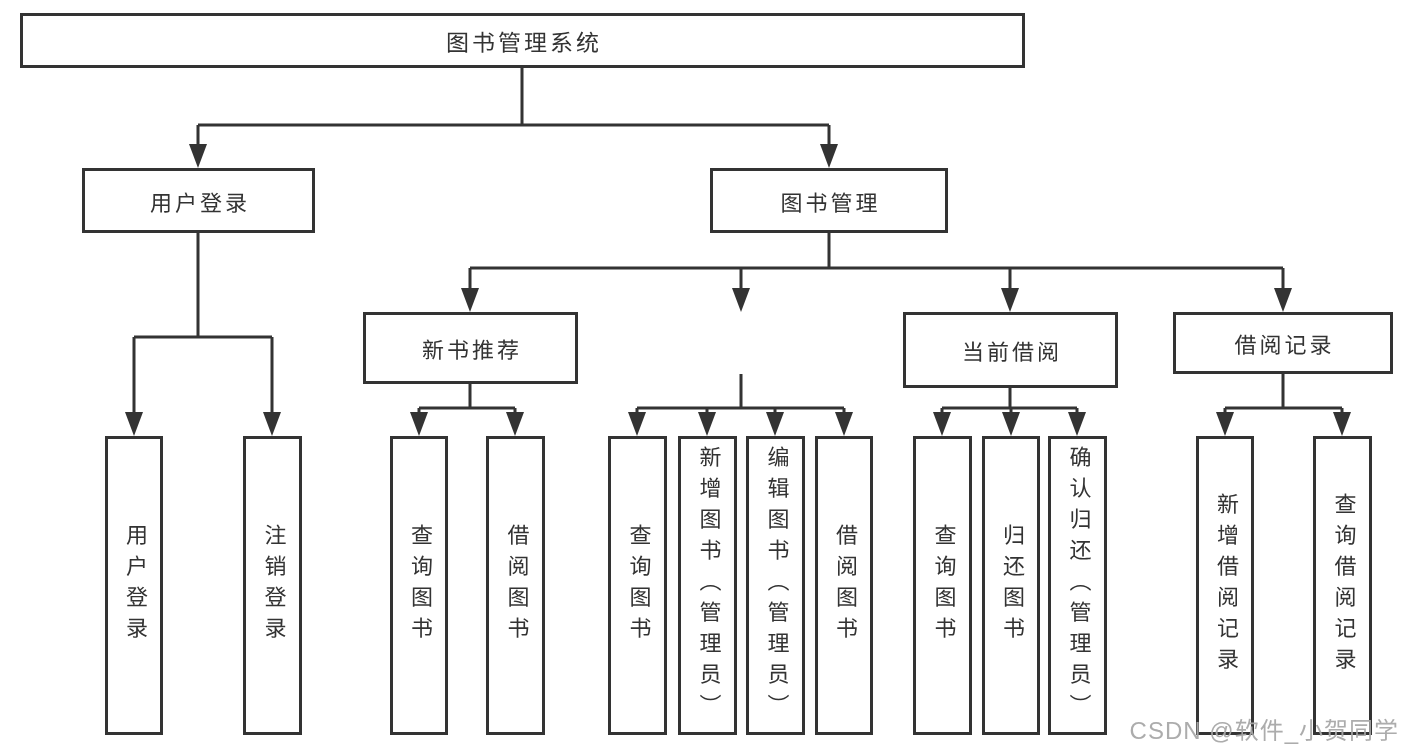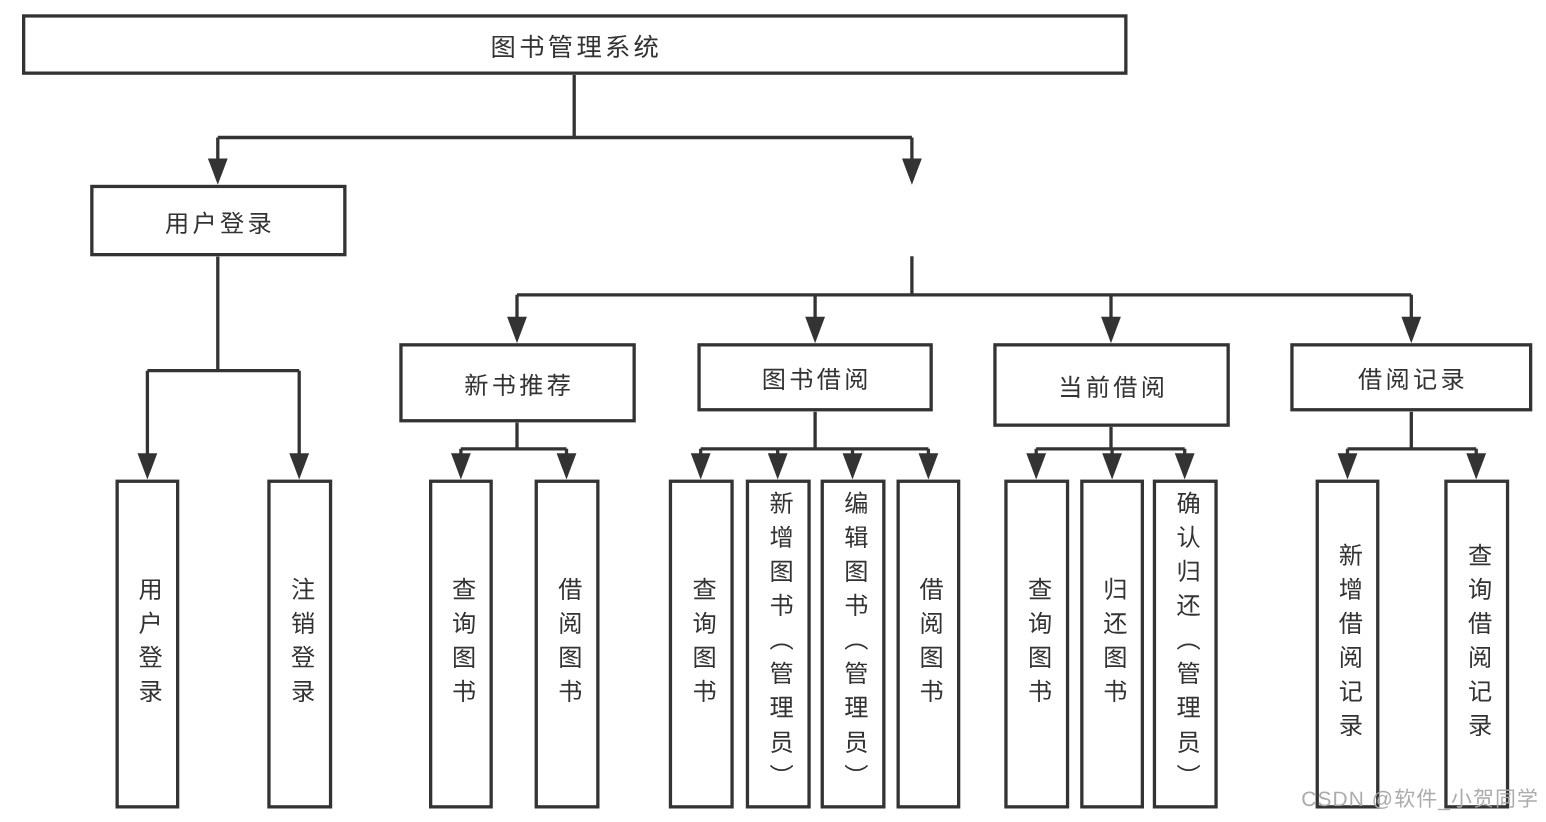--- a/index.html
+++ b/index.html
@@ -48,21 +48,21 @@
   #n-bb-b      {left:815px; top:436px; width:58px;  height:299px;}
   #n-cb-q      {left:913px; top:436px; width:59px;  height:299px;}
   #n-cb-r      {left:982px; top:436px; width:58px;  height:299px;}
   #n-cb-c      {left:1048px;top:436px; width:59px;  height:299px;}
   #n-br-add    {left:1196px;top:436px; width:58px;  height:299px;}
   #n-br-q      {left:1313px;top:436px; width:59px;  height:299px;}
   #watermark{
     position:absolute;
     right:6px;top:711px;
     z-index:3;
-    font-size:19px;
+    font-size:24px;
     letter-spacing:1px;
     color:rgba(168,168,168,0.95);
     white-space:nowrap;
   }
 </style>
 </head>
 <body>
 
 <div id="canvas">
 
@@ -96,23 +96,23 @@
       <polygon points="1002,412 1020,412 1011,436"></polygon>
       <polygon points="1068,412 1086,412 1077,436"></polygon>
       <polygon points="1216,412 1234,412 1225,436"></polygon>
       <polygon points="1333,412 1351,412 1342,436"></polygon>
     </g>
   </svg>
 
   <div id="n-root" class="node h root-label">图书管理系统</div>
 
   <div id="n-user-login" class="node h">用户登录</div>
+  <div id="n-book-mgmt" class="node h">图书管理</div>
 
   <div id="n-nbr" class="node h">新书推荐</div>
-  <div id="n-bb" class="node h">图书借阅</div>
   <div id="n-cb" class="node h">当前借阅</div>
   <div id="n-br" class="node h">借阅记录</div>
 
   <div id="n-ul-leaf" class="node v">用户登录</div>
   <div id="n-logout" class="node v">注销登录</div>
 
   <div id="n-nbr-q" class="node v">查询图书</div>
   <div id="n-nbr-b" class="node v">借阅图书</div>
 
   <div id="n-bb-q" class="node v">查询图书</div>

